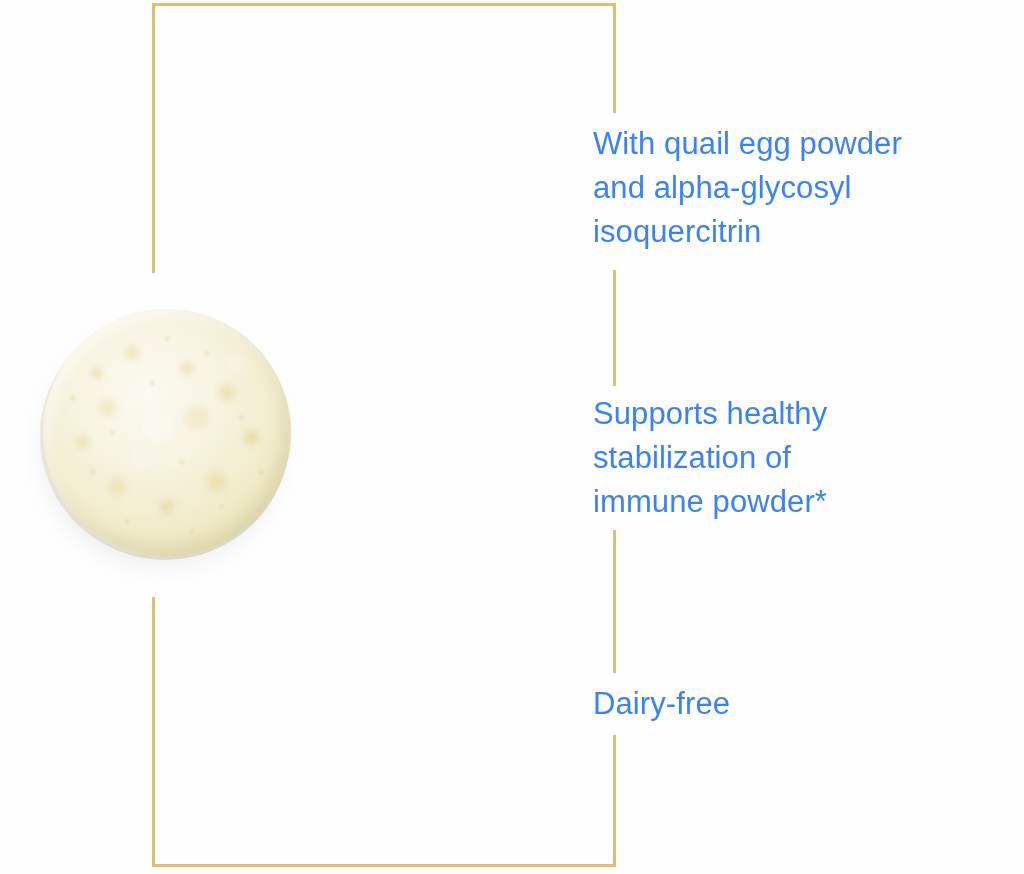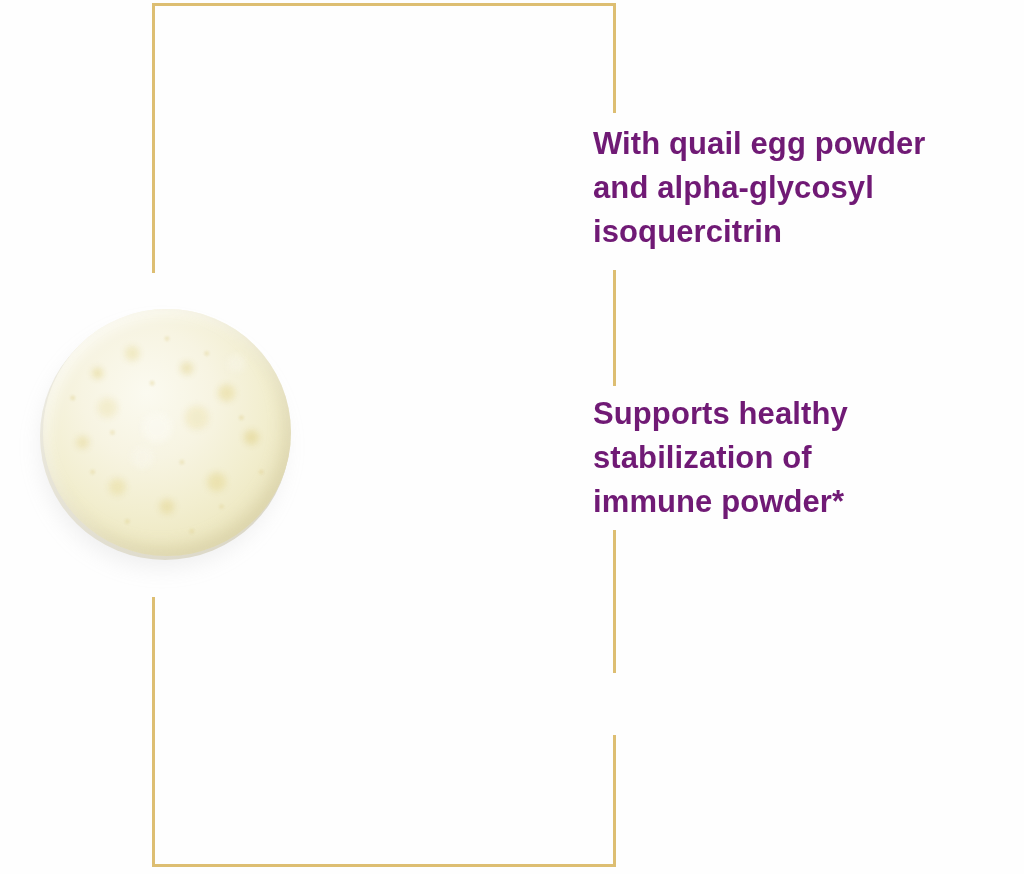--- a/index.html
+++ b/index.html
@@ -172,24 +172,24 @@
       radial-gradient(circle at 50% 12%, rgba(214,193,104,0.26) 0 2px, transparent 3px);
     filter: blur(1.2px);
     opacity: 0.85;
   }
 
   
   .benefit {
     position: absolute;
     left: 593px;
     width: 432px;
-    color: #701a75;
+    color: #3b82f6;
     font-size: 31px;
     line-height: 44px;
-    font-weight: 700;
+    font-weight: 400;
     letter-spacing: 0.1px;
     white-space: pre-line;
   }
   #benefit-0 { top: 122px; }
   #benefit-1 { top: 392px; }
   #benefit-2 { top: 682px; }
 </style>
 </head>
 <body>
 
@@ -214,14 +214,15 @@
   </div>
 
   <div class="benefit" id="benefit-0">With quail egg powder
 and alpha-glycosyl
 isoquercitrin</div>
 
   <div class="benefit" id="benefit-1">Supports healthy
 stabilization of
 immune powder*</div>
 
+  <div class="benefit" id="benefit-2">Dairy-free</div>
 
 </div>
 
 </body></html>

